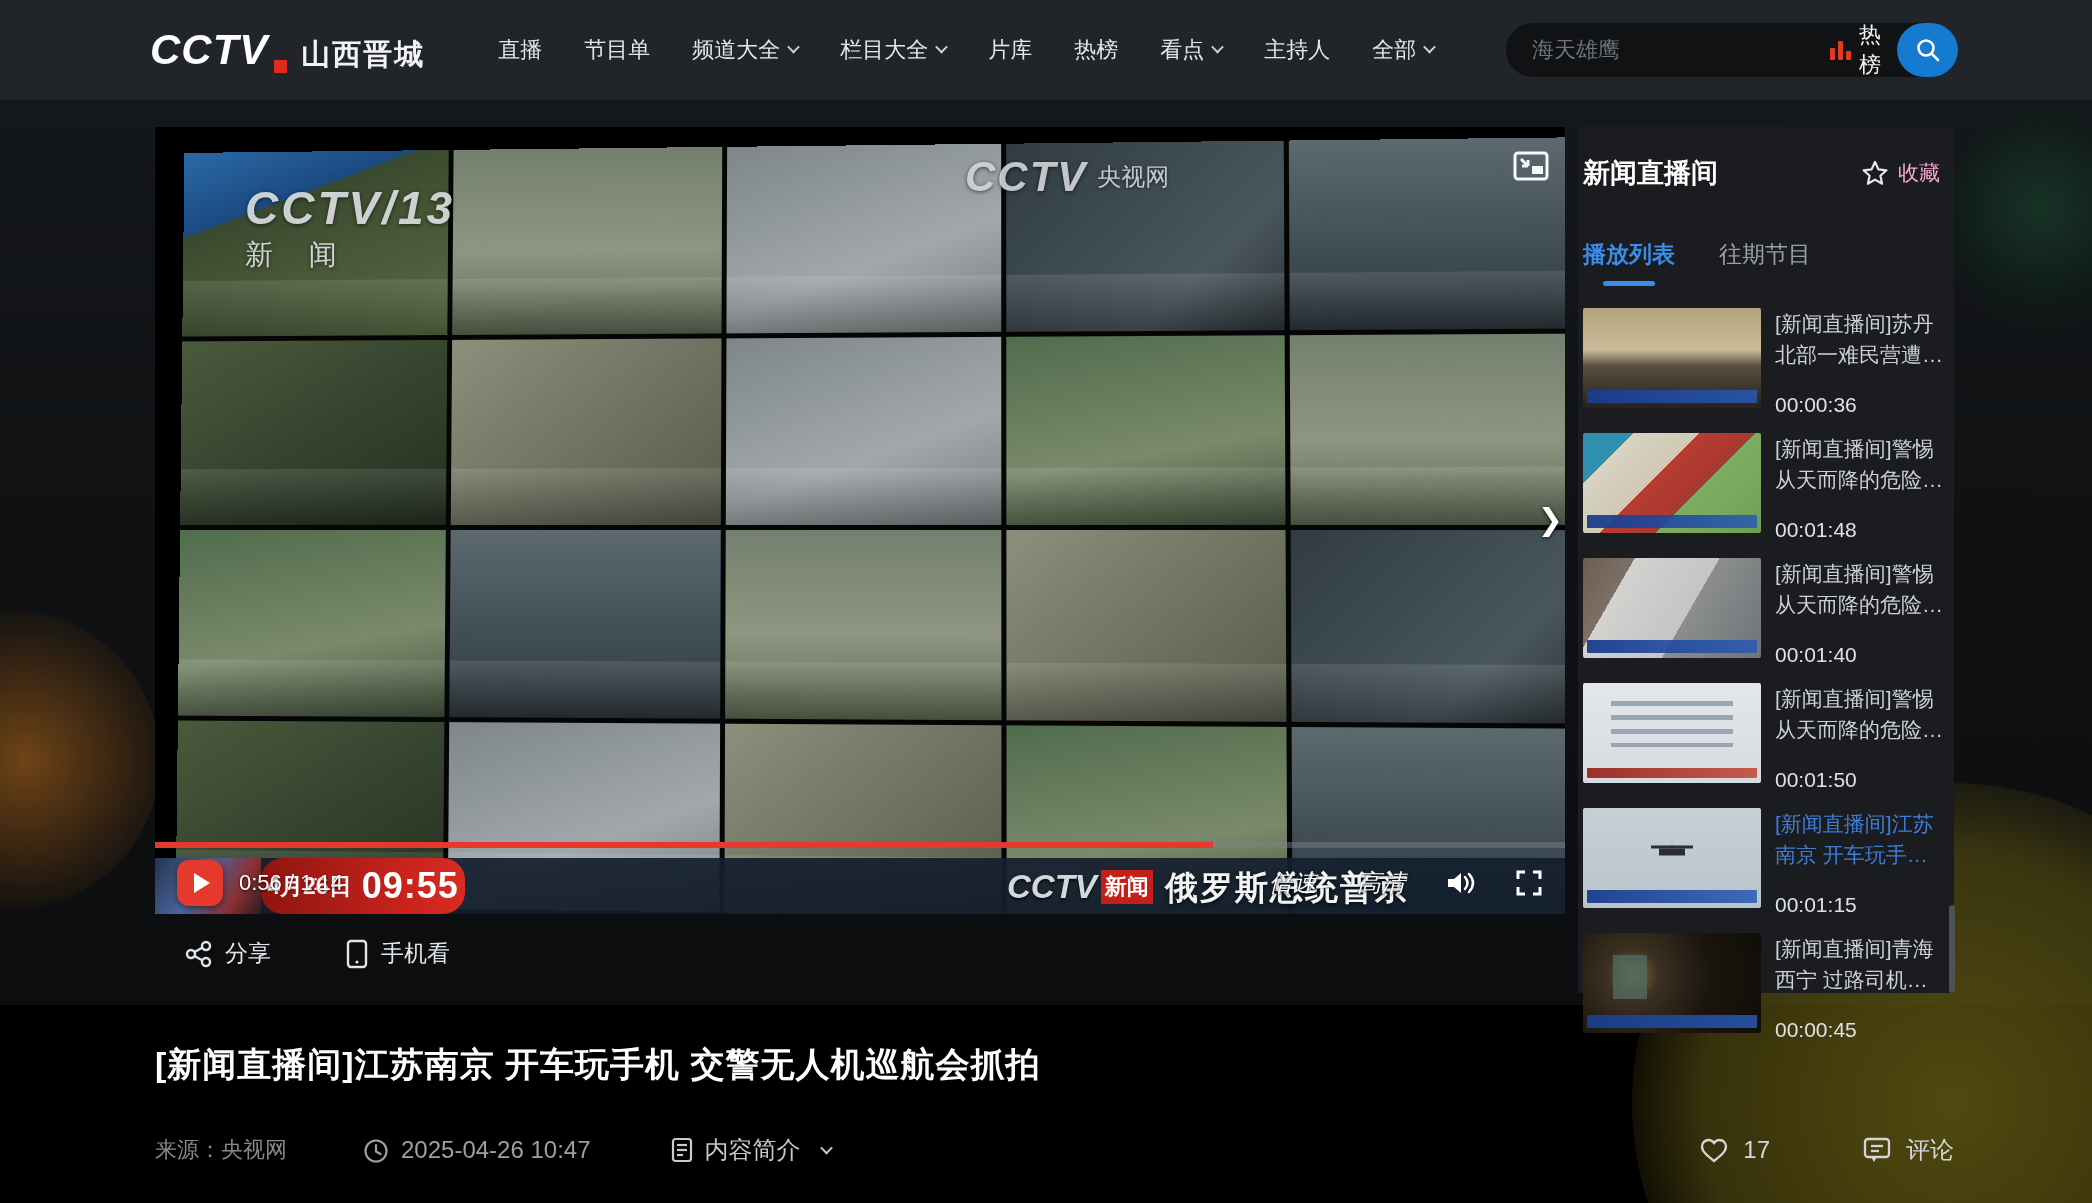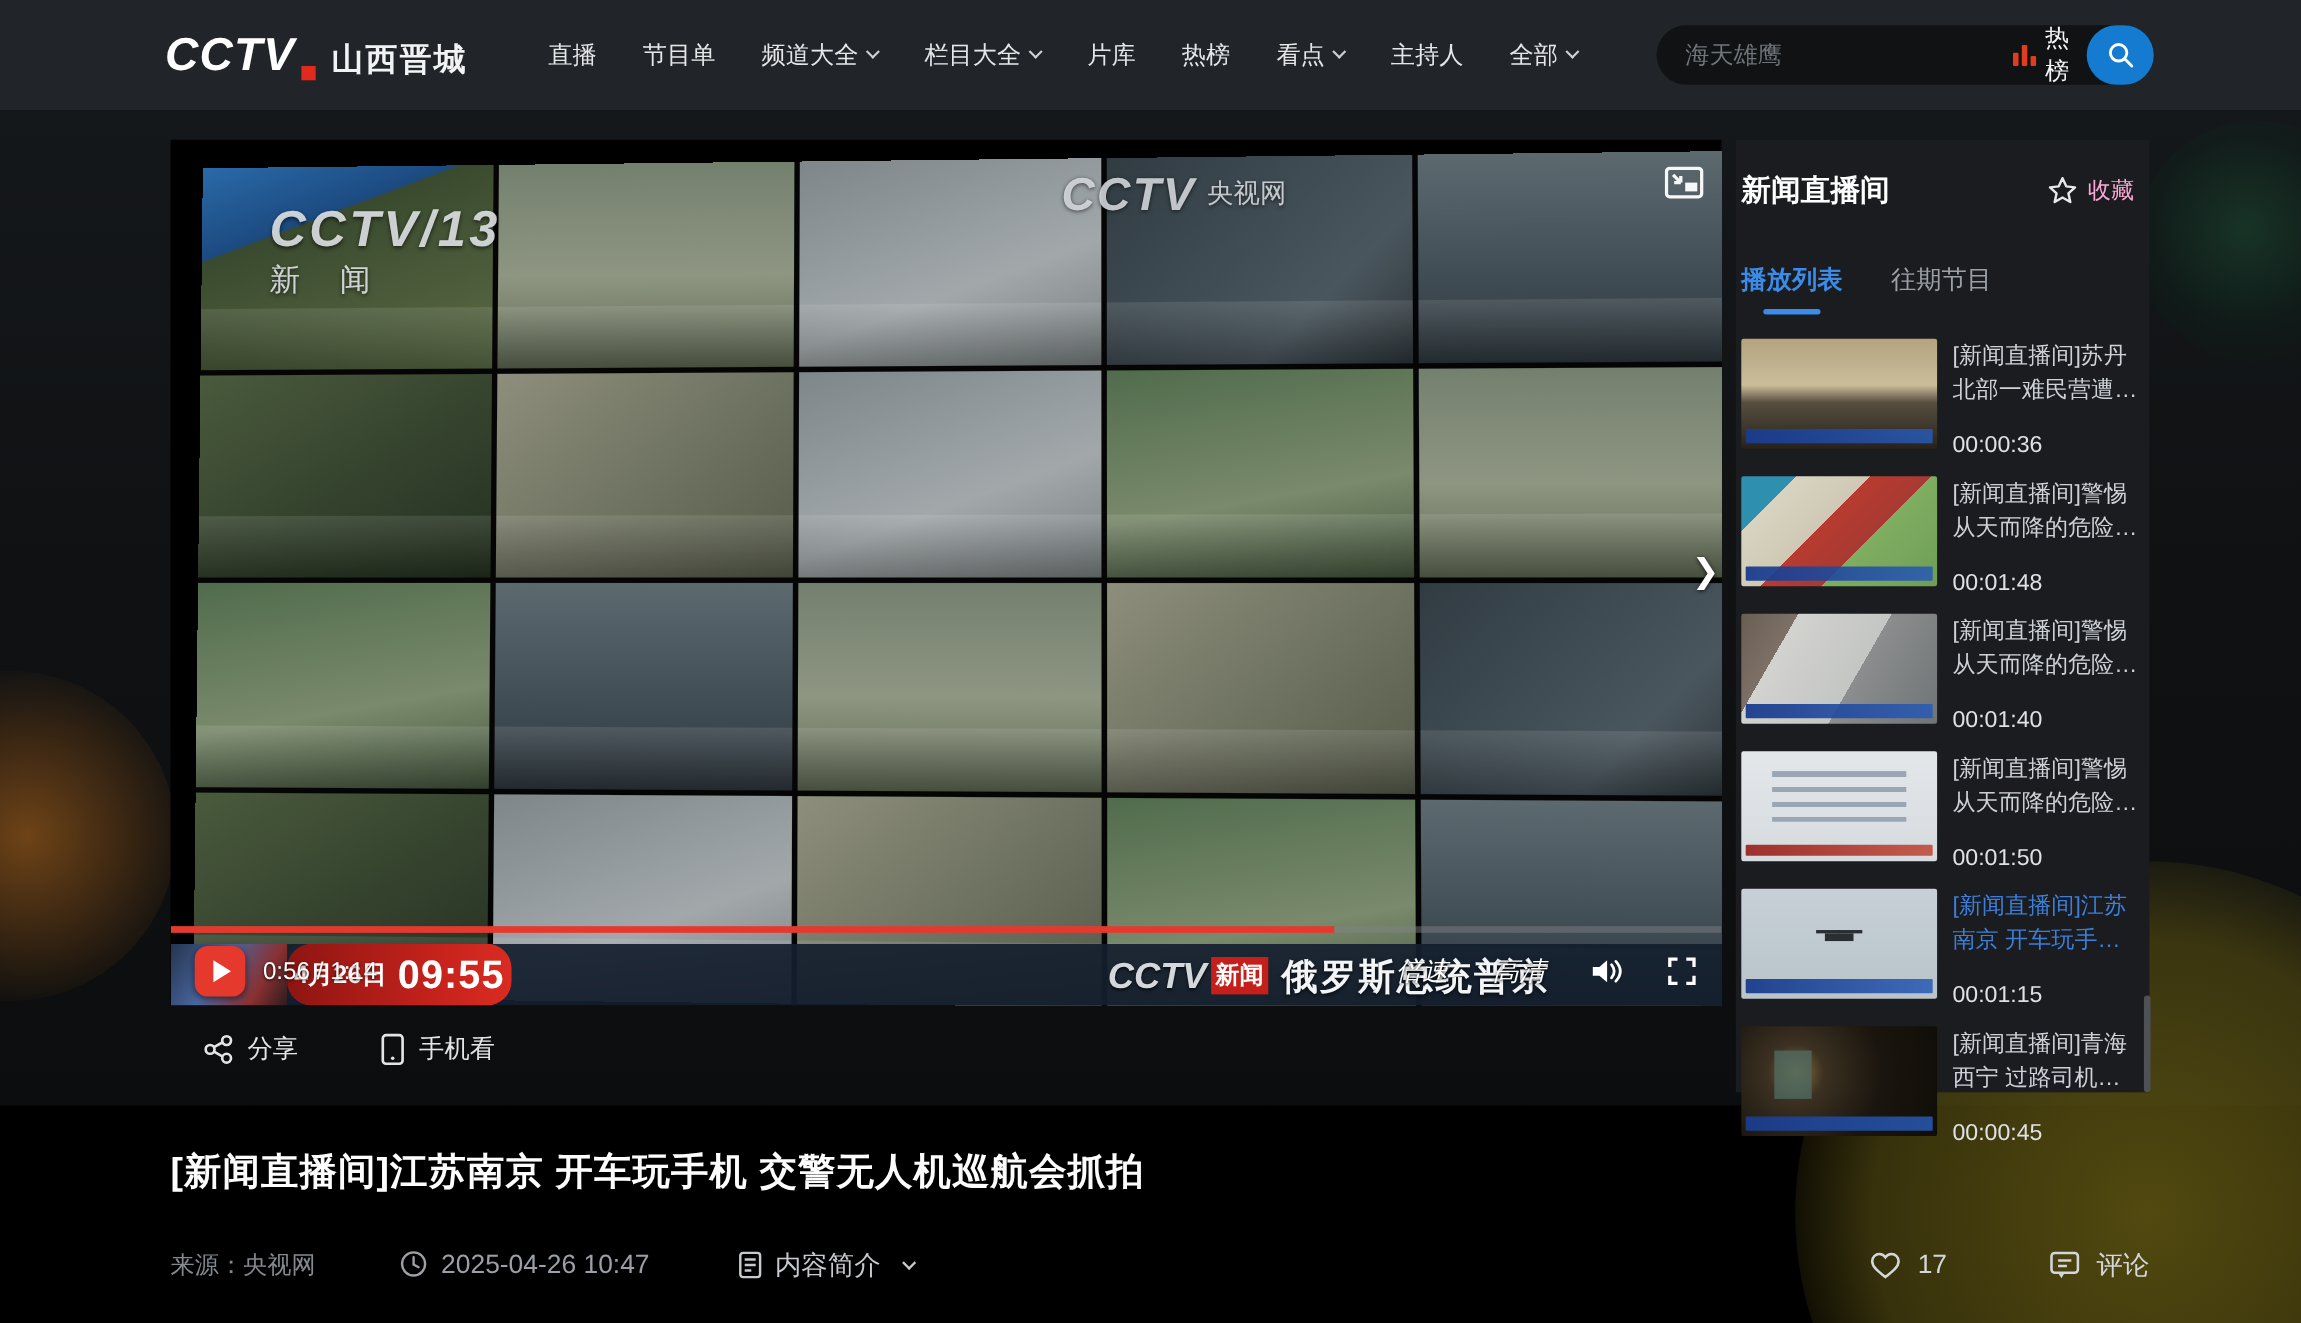--- a/index.html
+++ b/index.html
@@ -136,21 +136,21 @@
     -webkit-line-clamp:2; -webkit-box-orient:vertical; overflow:hidden; }
   .pl-item[data-active="true"] .pl-title { color:#3d7ed8; }
   .pl-duration { font-size:21px; color:#dfe2e5; margin-top:23px; }
   .sb-scrollbar { position:absolute; right:-1px; top:778px; width:6px; height:88px; background:#4e5256; border-radius:3px; }
 
   
   .info-title { position:absolute; left:155px; top:1042px; width:1500px; font-size:34px; font-weight:600; color:#fdfdfd; letter-spacing:1px; }
   .meta-row { position:absolute; left:155px; top:1128px; right:138px; height:44px; display:flex; align-items:center; }
   .meta-left { display:flex; align-items:center; gap:0; }
   .meta-source { font-size:22px; color:#84898e; }
-  .meta-date { display:flex; align-items:flex-start; gap:12px; margin-left:76px; font-size:24px; color:#9aa0a5; }
+  .meta-date { display:flex; align-items:flex-end; gap:12px; margin-left:76px; font-size:24px; color:#9aa0a5; }
   .meta-summary { display:flex; align-items:center; gap:12px; margin-left:80px; font-size:24px; color:#c7cbcf; cursor:pointer; }
   .meta-summary .chev { border-color:#c7cbcf; margin-top:-2px; }
   .meta-right { margin-left:auto; display:flex; align-items:center; gap:92px; }
   .like-group, .comment-group { display:flex; align-items:center; gap:14px; cursor:pointer; color:#d4d7da; font-size:24px; }
   svg { display:block; }
 </style>
 </head>
 <body>
 
 <div class="content-bg"></div>

